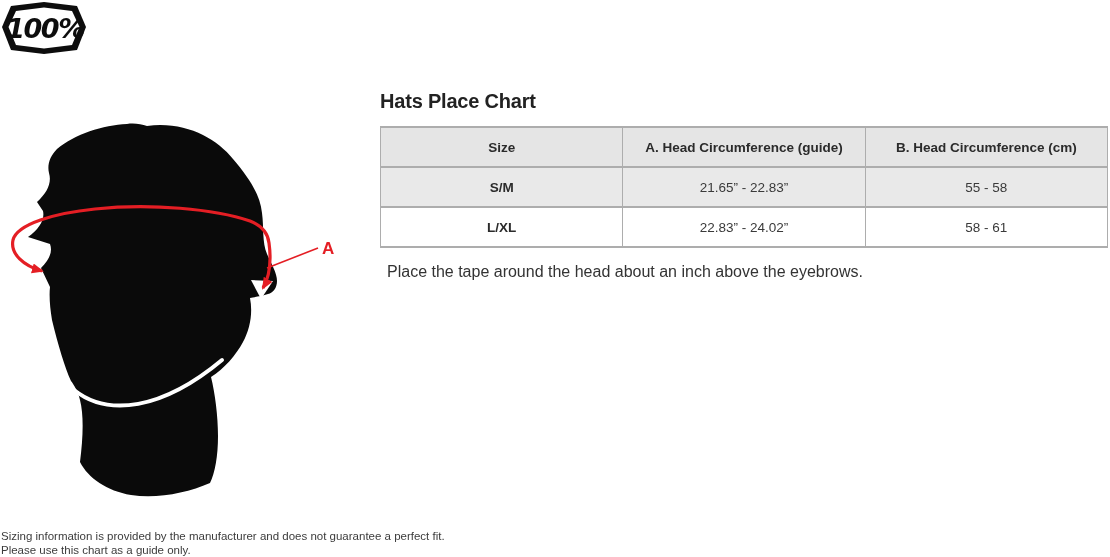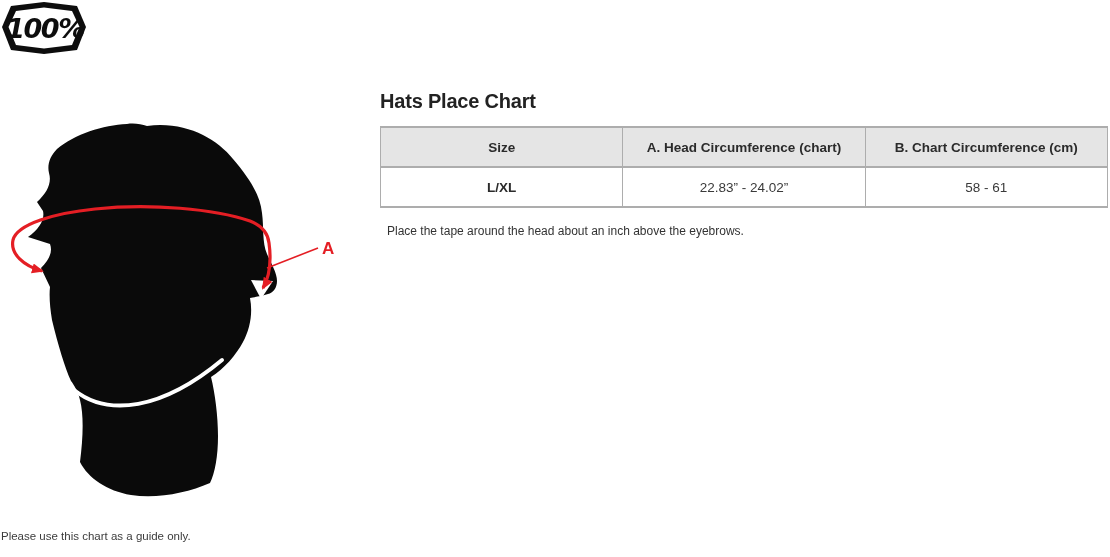--- a/index.html
+++ b/index.html
@@ -45,21 +45,21 @@
     font-size:13.5px; color:#3a3a3a;
   }
   .size-table th { background:#e5e5e5; font-weight:bold; color:#2b2b2b; }
   .size-table tr.alt td { background:#e9e9e9; }
   .size-table td.size-col { font-weight:bold; color:#2b2b2b; }
 
   .how-title { margin-top:31px; }
   .measure-item { margin:16px 0 0 7px; }
   .measure-title { font-size:14.5px; font-weight:bold; color:#1c1c1c; line-height:17px; }
   .measure-letter { color:#d81f26; margin-right:4px; }
-  .measure-desc { margin-top:4px; font-size:12px; color:#333; line-height:15px; }
+  .measure-desc { margin-top:4px; font-size:16px; color:#333; line-height:15px; }
 
   
   .footer {
     position:absolute; left:1px; top:529px;
     font-size:11.5px; line-height:14px; color:#3c3c3c;
   }
 </style>
 </head>
 <body>
 
@@ -122,37 +122,43 @@
   </svg>
 
   <div class="content">
 
     <div class="section-title">Hats Place Chart</div>
 
     <table class="size-table">
       <thead>
         <tr>
           <th>Size</th>
-          <th>A. Head Circumference (chart)</th>
-          <th>B. Chart Circumference (cm)</th>
+          <th>A. Head Circumference (guide)</th>
+          <th>B. Head Circumference (cm)</th>
         </tr>
       </thead>
       <tbody>
+        <tr class="alt">
+          <td class="size-col">S/M</td>
+          <td>21.65” - 22.83”</td>
+          <td>55 - 58</td>
+        </tr>
         <tr>
           <td class="size-col">L/XL</td>
           <td>22.83” - 24.02”</td>
           <td>58 - 61</td>
         </tr>
       </tbody>
     </table>
 
 
     <div class="measure-item">
       <div class="measure-desc">Place the tape around the head about an inch above the eyebrows.</div>
     </div>
 
   </div>
 
   <div class="footer">
+    <div>Sizing information is provided by the manufacturer and does not guarantee a perfect fit.</div>
     <div>Please use this chart as a guide only.</div>
   </div>
 
 </div>
 
 </body></html>

